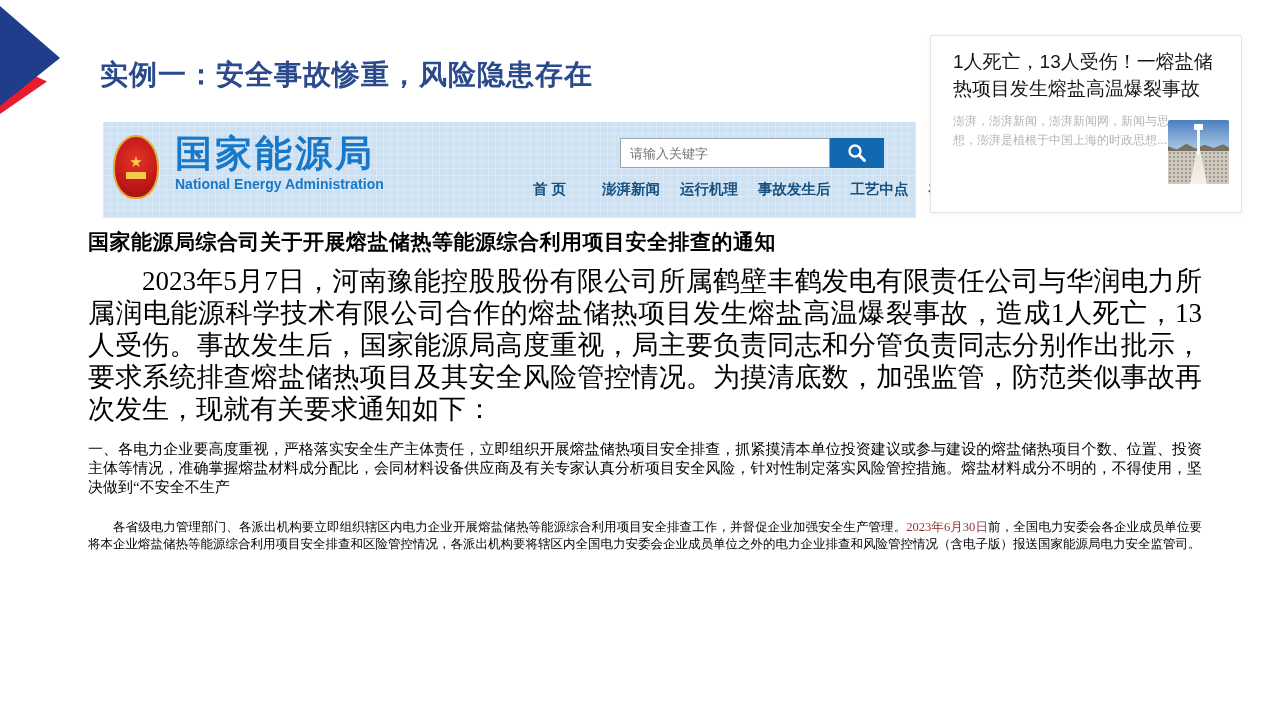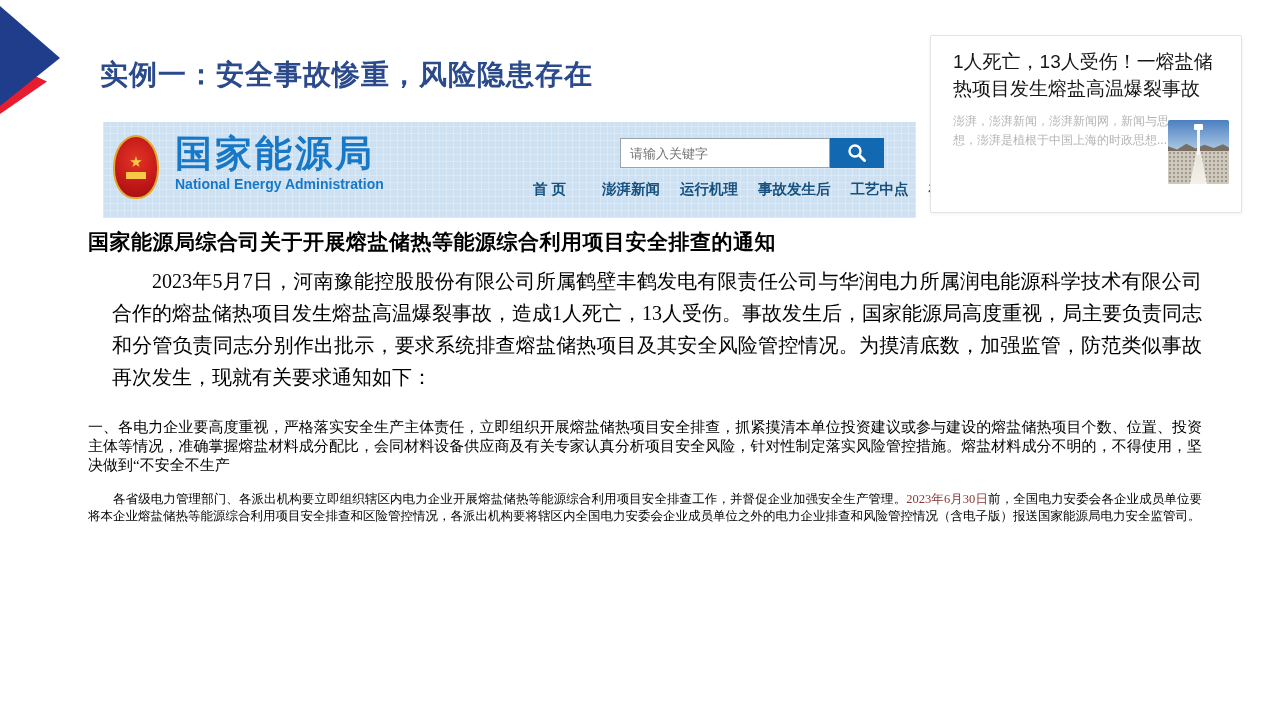--- a/index.html
+++ b/index.html
@@ -63,25 +63,25 @@
                 background:linear-gradient(#e8e4da,#f4f1ea);
                 clip-path:polygon(38% 0,62% 0,100% 100%,0 100%); }
   .thumb .tower { position:absolute; left:48%; top:8%; width:5%; height:46%; background:#f6f6f6; }
   .thumb .tower-top { position:absolute; left:43%; top:6%; width:14%; height:9%;
                 background:#ffffff; border-radius:1px; }
 
   
   .document { position:absolute; left:88px; top:228px; width:1114px; color:#000;
               font-family:"Liberation Serif", serif; }
   .doc-title { text-align:left; font-size:21px; font-weight:bold; letter-spacing:.5px; }
-  .doc-intro { margin-top:9px; font-size:20px; line-height:32px; text-indent:2em;
-               text-align:justify;margin-left:24px; }
-  .doc-items { margin-top:25px; }
+  .doc-intro { margin-top:9px; font-size:27px; line-height:32px; text-indent:2em;
+               text-align:justify; }
+  .doc-items { margin-top:15px; }
   .doc-item { font-size:15px; line-height:19px; text-align:justify; margin-bottom:10px; }
-  .doc-closing { margin-top:16px; font-size:12.5px; line-height:17px; text-indent:2em;
+  .doc-closing { margin-top:22px; font-size:12.5px; line-height:17px; text-indent:2em;
                  text-align:justify; }
   .date-red { color:#8b3535; }
 </style>
 </head>
 <body>
 
 <div class="stage">
 
   <div class="deco-blue"></div>
   <div class="deco-red"></div>

